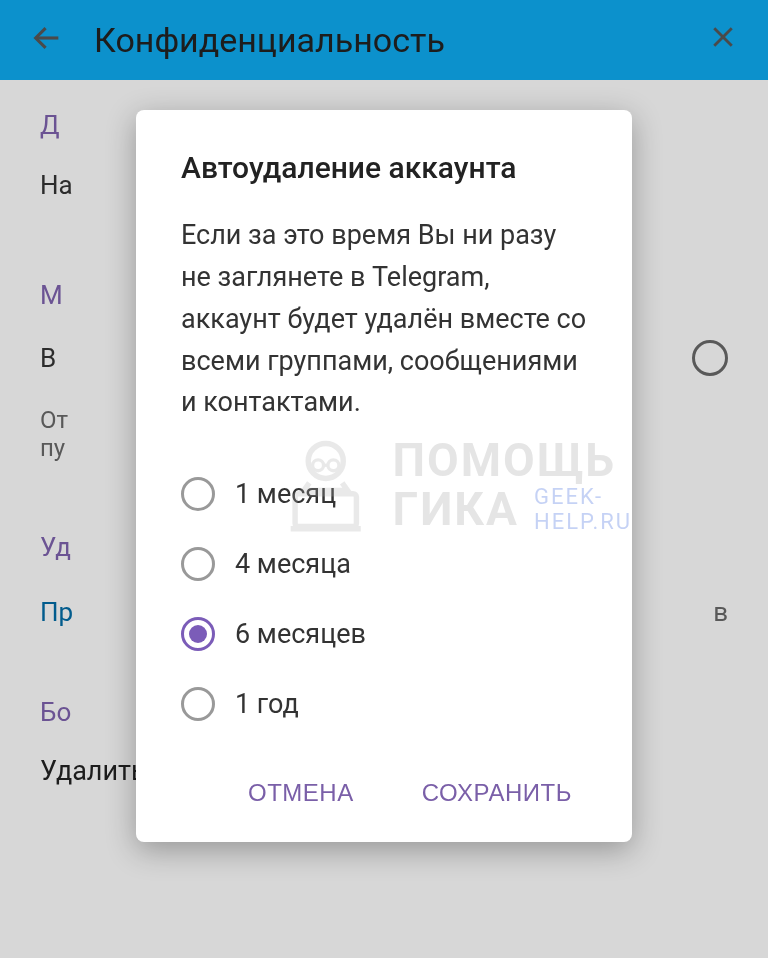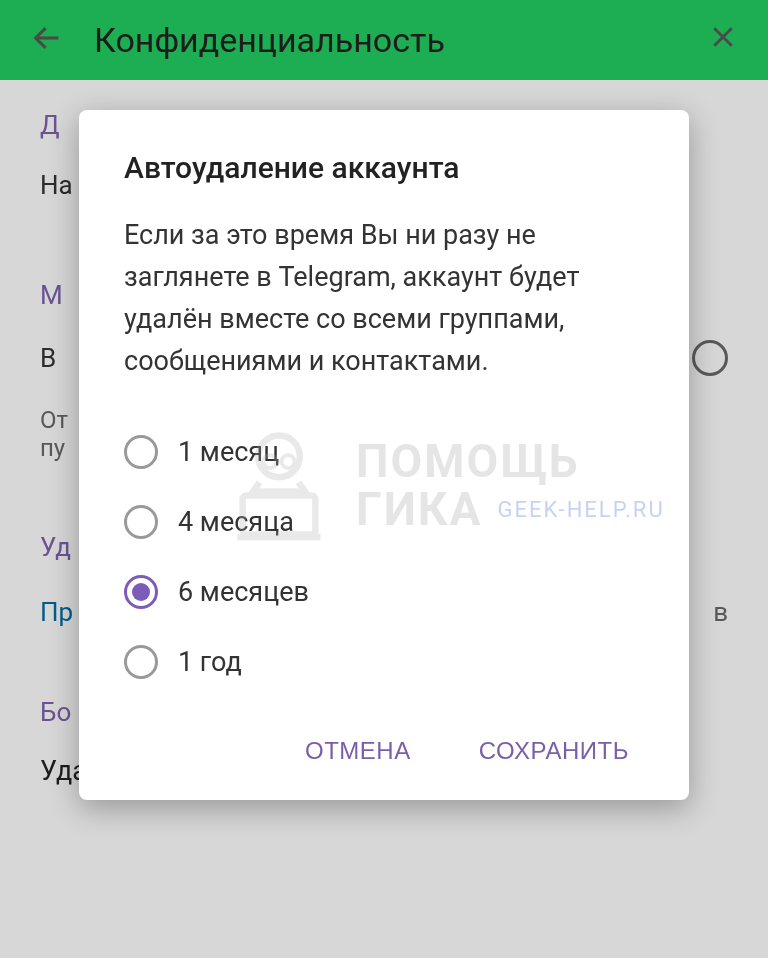--- a/index.html
+++ b/index.html
@@ -12,21 +12,21 @@
       width: 768px;
       height: 958px;
       overflow: hidden;
       position: relative;
       background: #f5f5f5;
     }
     .header {
       display: flex;
       align-items: center;
       padding: 20px 30px;
-      background: #22c55e;
+      background: #0ea5e9;
       gap: 30px;
     }
     .back-arrow {
       color: #666;
       cursor: pointer;
     }
     .header-title {
       font-size: 34px;
       color: #222;
       flex: 1;
@@ -58,21 +58,21 @@
       bottom: 0;
       background: rgba(0,0,0,0.12);
       display: flex;
       justify-content: center;
       align-items: flex-start;
     }
     .dialog {
       background: #fff;
       border-radius: 8px;
       box-shadow: 0 8px 30px rgba(0,0,0,0.3);
-      width: 610px;
+      width: 496px;
       margin-top: 110px;
       padding: 40px 45px 25px 45px;
       position: relative;
     }
     .dialog-title {
       font-size: 30px;
       color: #222;
       font-weight: 500;
       margin-bottom: 30px;
     }

